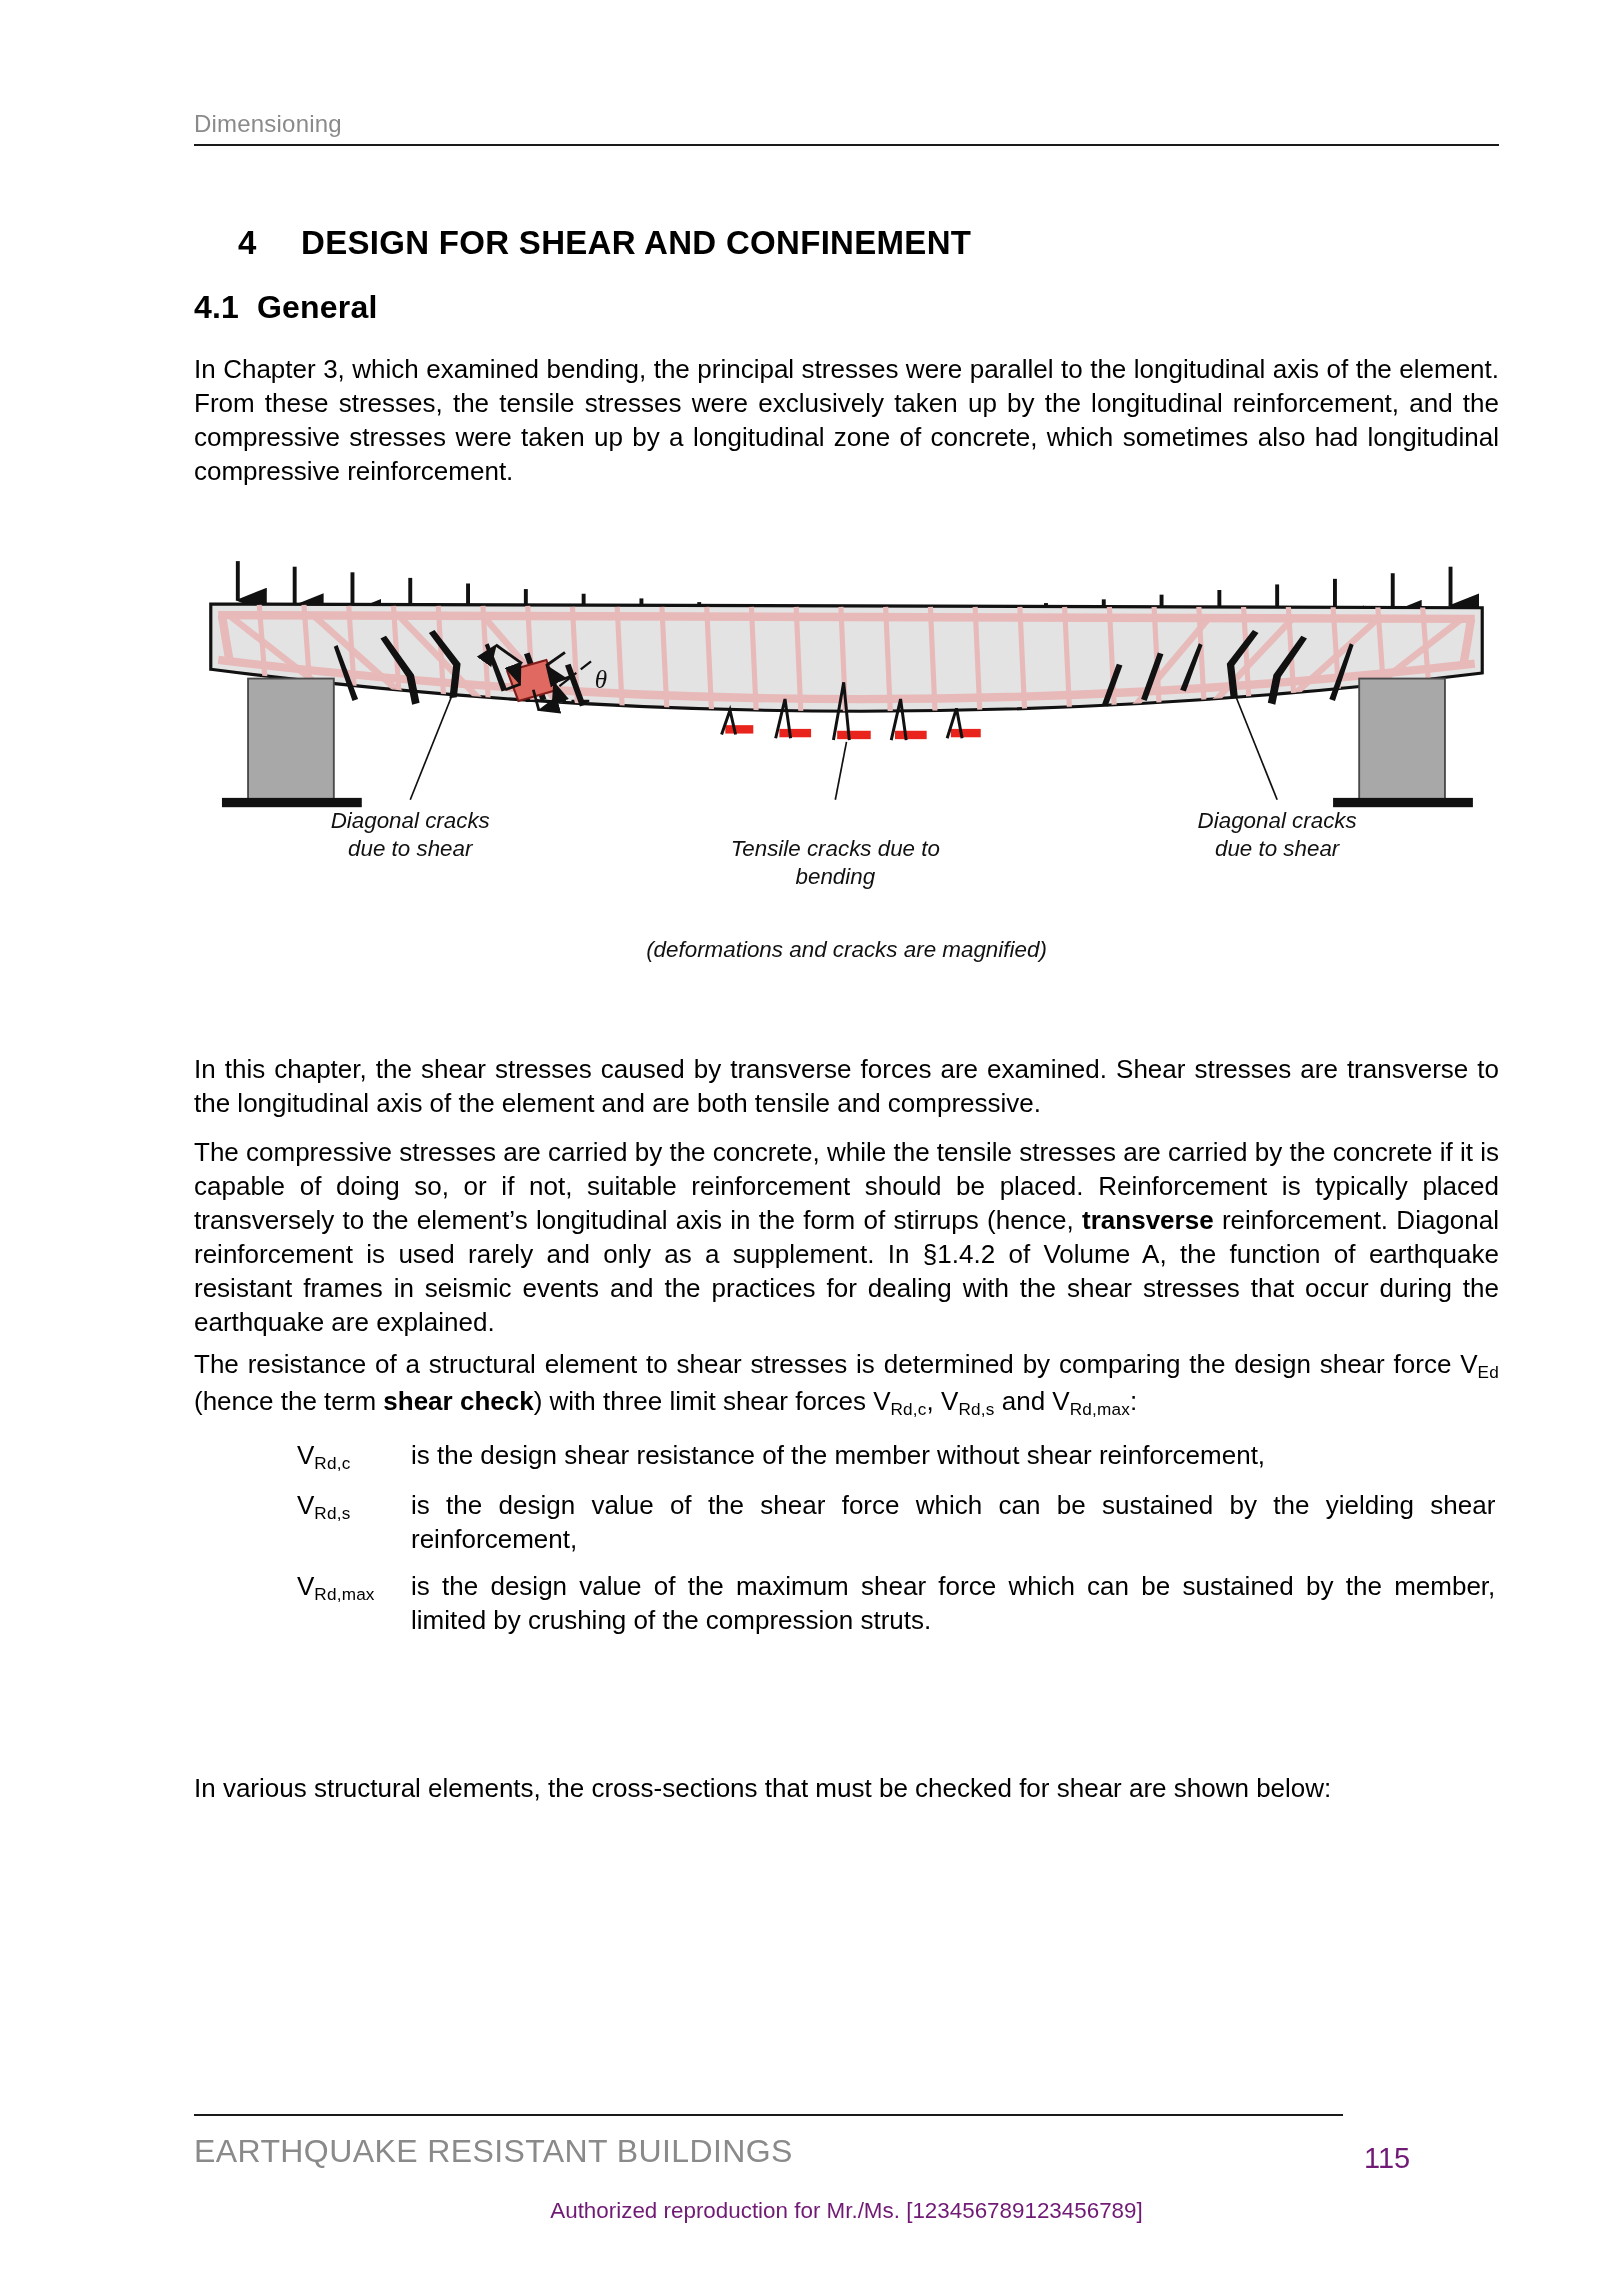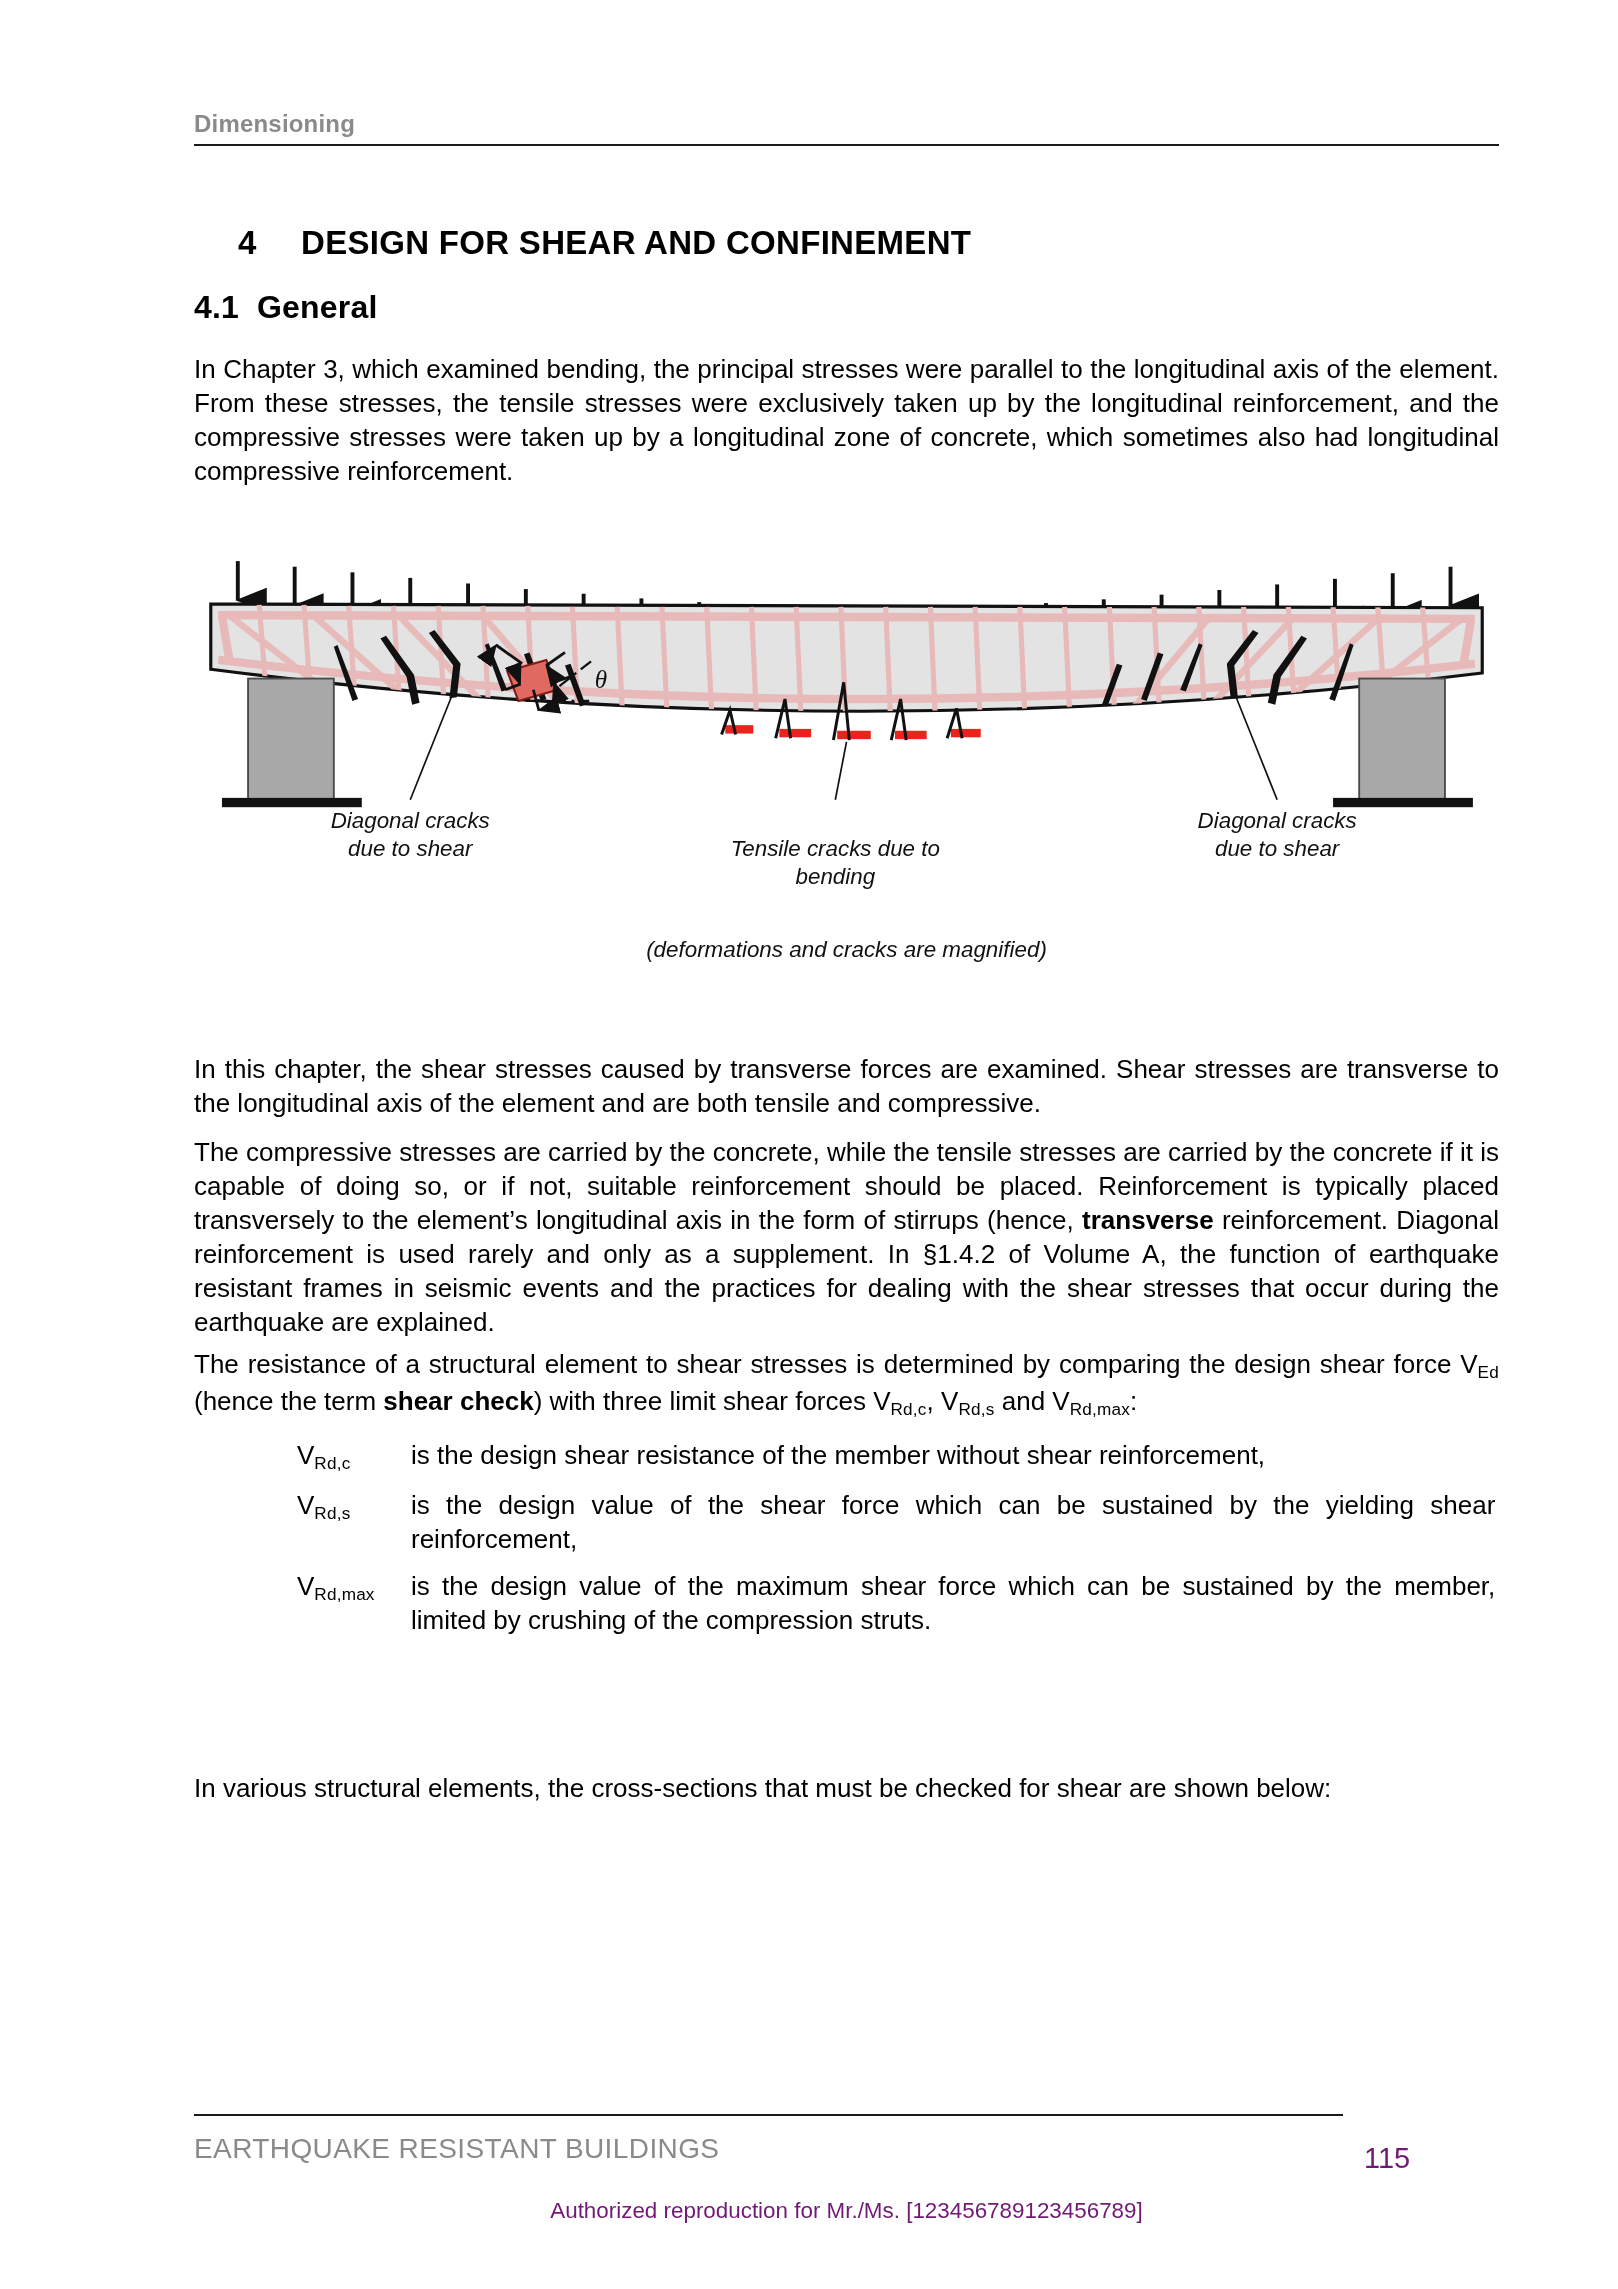--- a/index.html
+++ b/index.html
@@ -25,21 +25,20 @@
     width: 1305px;
     height: 2290px;
   }
 
   
   .running-header {
     position: absolute;
     left: 0;
     top: 110px;
     width: 1305px;
-    font-weight: bold;
   }
   .running-header .rh-text {
     font-size: 24px;
     color: #8a8a8a;
     letter-spacing: 0.2px;
     padding-bottom: 5.6px;
   }
   .running-header .rh-rule {
     border-top: 2.3px solid #1a1a1a;
     width: 1305px;
@@ -149,21 +148,21 @@
     position: absolute;
     left: 0;
     top: 2114px;
     width: 1149px;
     border-top: 2.8px solid #1a1a1a;
   }
   .footer-title {
     position: absolute;
     left: 0;
     top: 2133px;
-    font-size: 28px;
+    font-size: 32px;
     color: #8a8a8a;
     letter-spacing: 0.4px;
   }
   .page-number {
     position: absolute;
     left: 1170px;
     top: 2142px;
     font-size: 29px;
     color: #701a75;
   }

